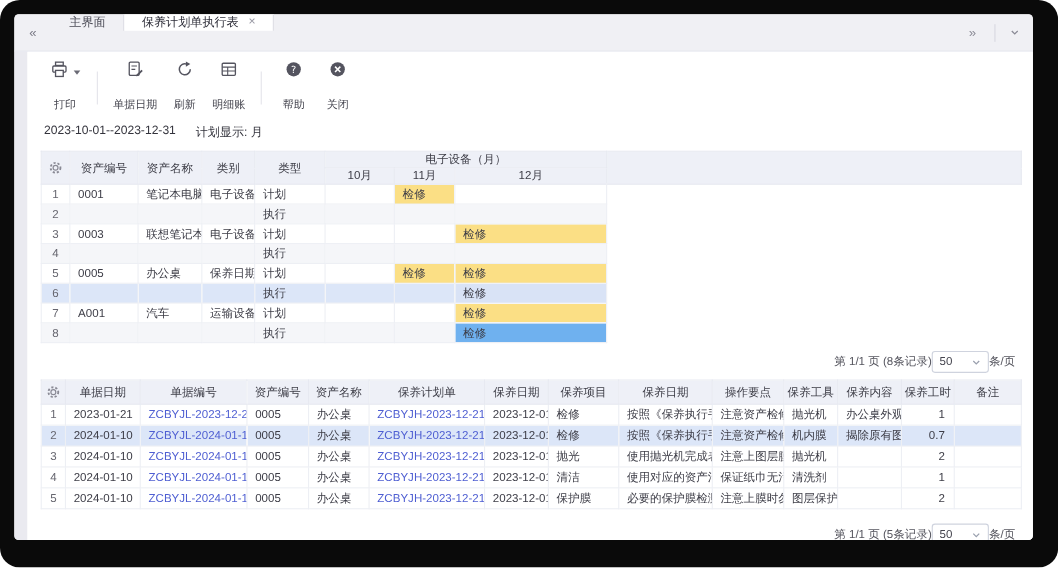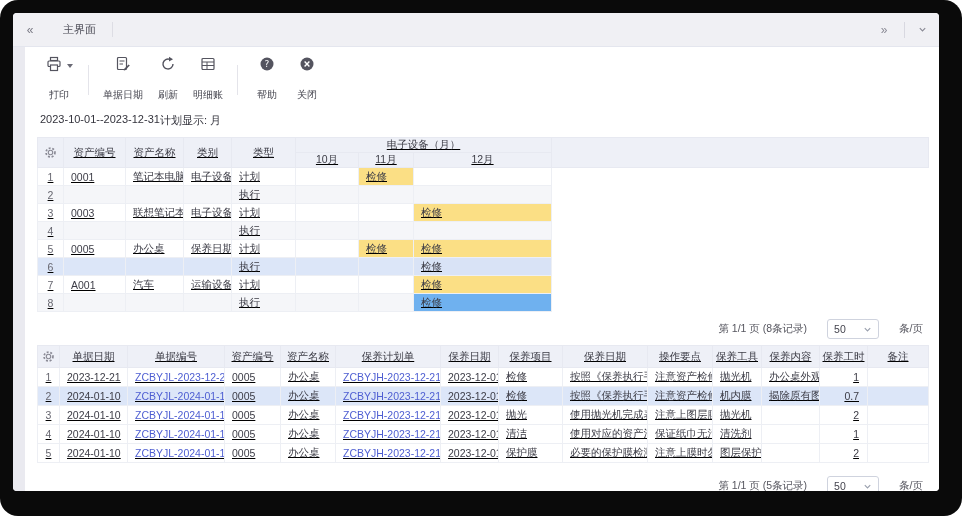--- a/index.html
+++ b/index.html
@@ -27,62 +27,66 @@
   
   .toolbar { display:flex; align-items:center; padding:2px 0 7px 2px; }
   .tb-item { display:flex; flex-direction:column; align-items:center; min-width:40px; cursor:pointer; padding:0 5px; }
   .tb-iconrow { height:17px; display:flex; align-items:center; gap:3px; }
   .tb-label { font-size:10px; color:#44444e; margin-top:14px; white-space:nowrap; }
   .tb-caret { width:0; height:0; border-left:3.5px solid transparent; border-right:3.5px solid transparent; border-top:4px solid #6a6a75; margin-left:2px; }
   .tb-sep { width:1px; height:30px; background:#e4e4ea; margin:0 9px; }
   .icon-svg { width:16px; height:16px; }
 
   
-  .dateline { font-size:11px; color:#33333c; padding:4px 0 9px 3px; display:flex; }
-
-  
-  table { border-collapse:collapse; table-layout:fixed; width:100%;text-decoration:underline; }
+  .dateline { font-size:11px; color:#33333c; padding:4px 0 9px 3px; display:flex; gap:18px; }
+
+  
+  table { border-collapse:collapse; table-layout:fixed; width:100%; }
   th, td { font-size:10.5px; font-weight:normal; overflow:hidden; white-space:nowrap; text-overflow:clip; }
   .grid th { background:var(--header-bg); color:#3c3c46; border:1px solid #e7e9f1; height:14px; text-align:center; }
   .grid td { border:1px solid #edeff4; height:18px; padding:0 0 0 7px; color:#3c3c46; text-align:left; }
   .grid td.numcell { text-align:center; padding:0; color:#66666f; }
   .grid td.filler, .grid th.fillerh { border:none; background:#fff; }
   .grid th.fillerh { background:var(--header-bg); border-top:1px solid #e7e9f1; border-bottom:1px solid #e7e9f1; border-right:1px solid #e7e9f1; }
   tr.shaded td { background:#f5f6f9; }
   tr.selected td { background:var(--selected-row); }
   tr.shaded td.filler, tr.selected td.filler { background:#fff; }
   td.cell-yellow { background:var(--yellow) !important; }
   td.cell-lightblue { background:var(--cell-lightblue) !important; }
   td.cell-blue { background:var(--cell-blue) !important; }
   .gearbox { display:flex; align-items:center; justify-content:center; }
 
   .grid2 th { height:22px; }
   .grid2 td { height:19px; }
   td.link { color:var(--link); cursor:pointer; }
   td.right { text-align:right; padding:0 8px 0 0; }
 
   
-  .pagination { display:flex; justify-content:flex-end; align-items:center; gap:20px; padding:7px 6px 6px 0; font-size:10.5px; color:#55555e; flex-shrink:0; }
+  .pagination { display:flex; justify-content:flex-end; align-items:center; gap:0; padding:7px 6px 6px 0; font-size:10.5px; color:#55555e; flex-shrink:0; }
   .page-size { display:flex; align-items:center; justify-content:space-between; width:52px; height:20px; border:1px solid #cfd3de; border-radius:3px; background:#fff; padding:0 6px; cursor:pointer; color:#44444e; }
   .chev { width:9px; height:9px; }
 
   .hscrollbar { height:5px; margin:4px 2px 2px 0; border-radius:3px; background:#b6bcc8; width:99%; }
   .tablegap { height:8px; }
 </style>
 </head>
 <body>
 
 <div class="frame">
   <div class="window">
 
     <div class="tabbar">
       <div class="tab-collapse">«</div>
-      <div id="tabs-host" style="display:flex;align-items:center;">
+      <div id="tabs-host" style="display:flex;align-items:flex-start;">
           <div class="tab">
             <span>主界面</span>
+          </div>
+          <div class="tab active">
+            <span>保养计划单执行表</span>
+            <span class="close">×</span>
           </div>
         </div>
       <div class="tab-spacer"></div>
       <div class="tab-right">
         <div class="tab-overflow">»</div>
         <div class="tab-vdiv"></div>
         <div class="tab-menu">
           <svg class="chev" viewBox="0 0 10 10">
               <polyline points="2,3.5 5,6.5 8,3.5" fill="none" stroke="#8a8a95" stroke-width="1.3"></polyline>
             </svg>
@@ -346,21 +350,21 @@
                   <th>操作要点</th>
                   <th>保养工具</th>
                   <th>保养内容</th>
                   <th>保养工时</th>
                   <th>备注</th>
                 </tr>
               </thead>
               <tbody>
                 <tr>
                   <td class="numcell">1</td>
-                  <td>2023-12-21</td>
+                  <td>2023-01-21</td>
                   <td class="link">ZCBYJL-2023-12-21-00002</td>
                   <td>0005</td>
                   <td>办公桌</td>
                   <td class="link">ZCBYJH-2023-12-21-00003</td>
                   <td>2023-12-01</td>
                   <td>检修</td>
                   <td>按照《保养执行手册》...</td>
                   <td>注意资产检修...</td>
                   <td>抛光机</td>
                   <td>办公桌外观清洁</td>

